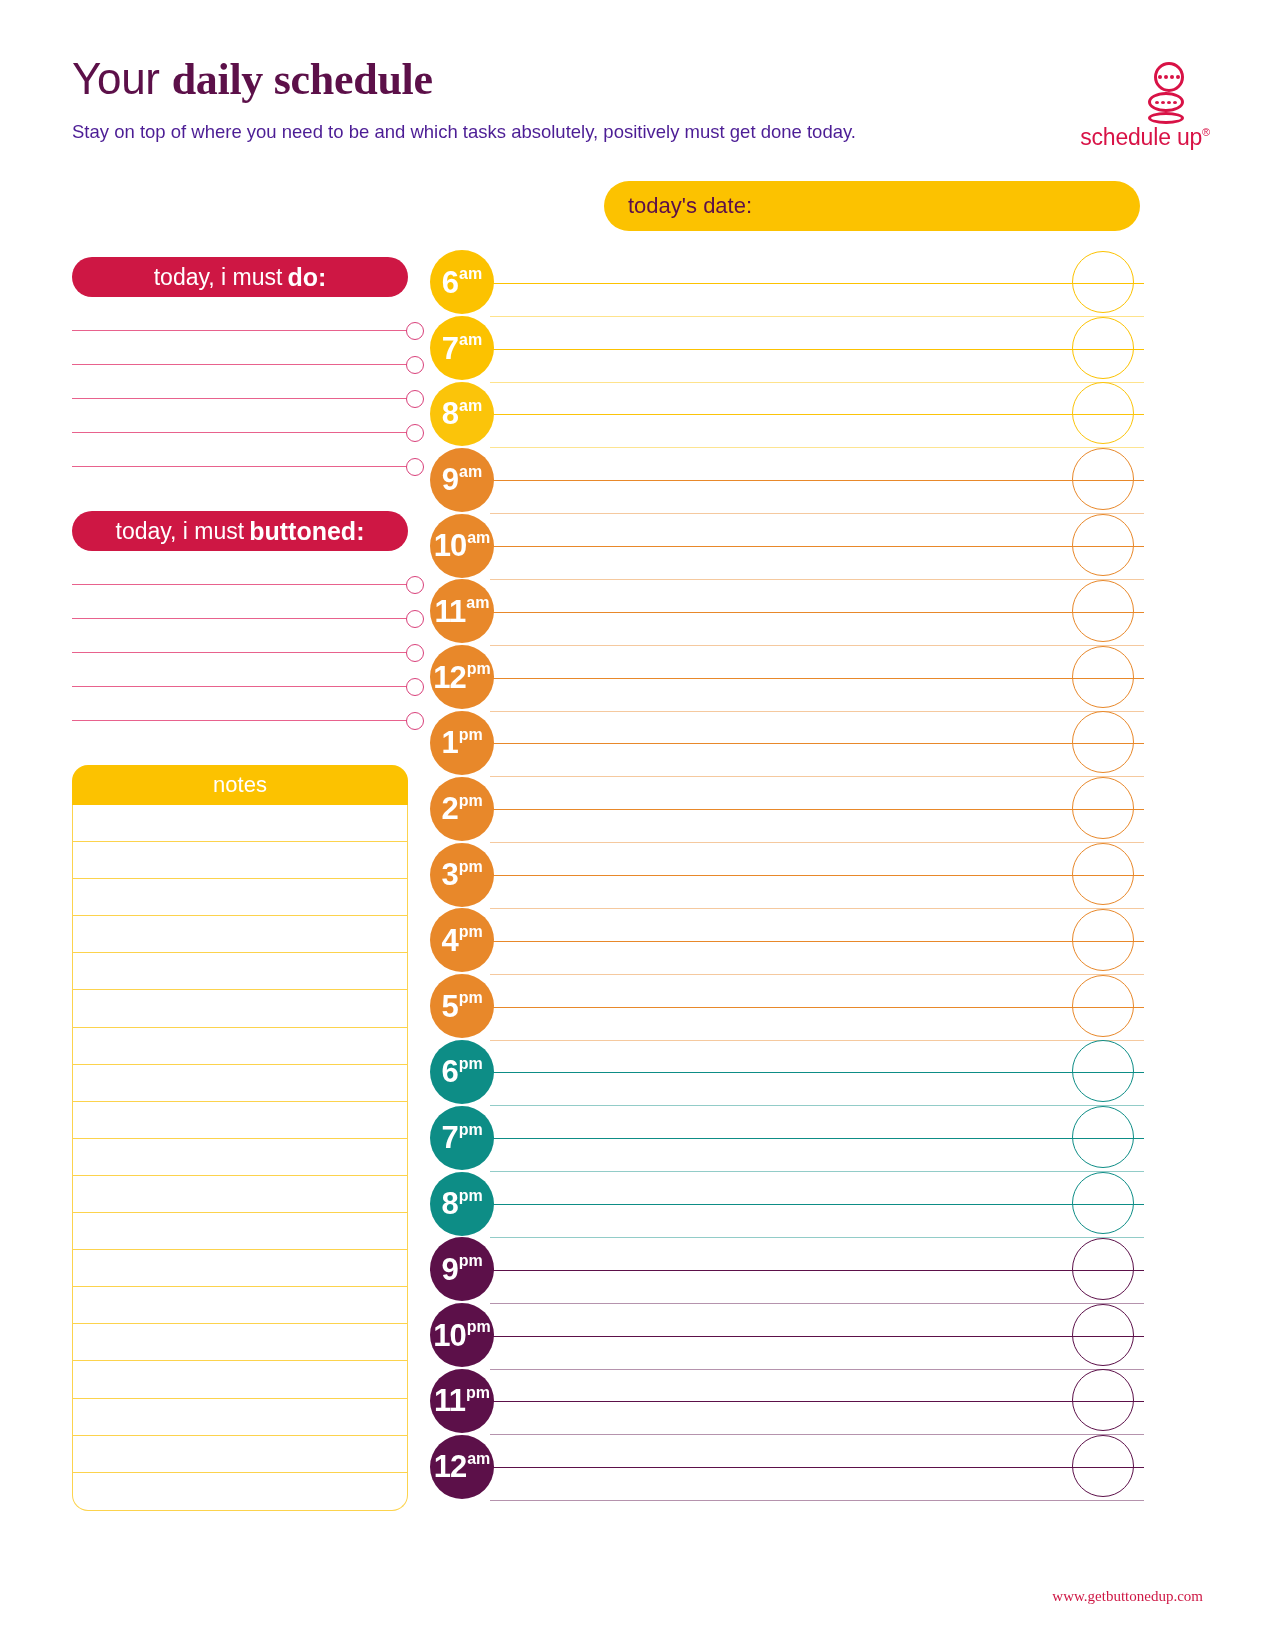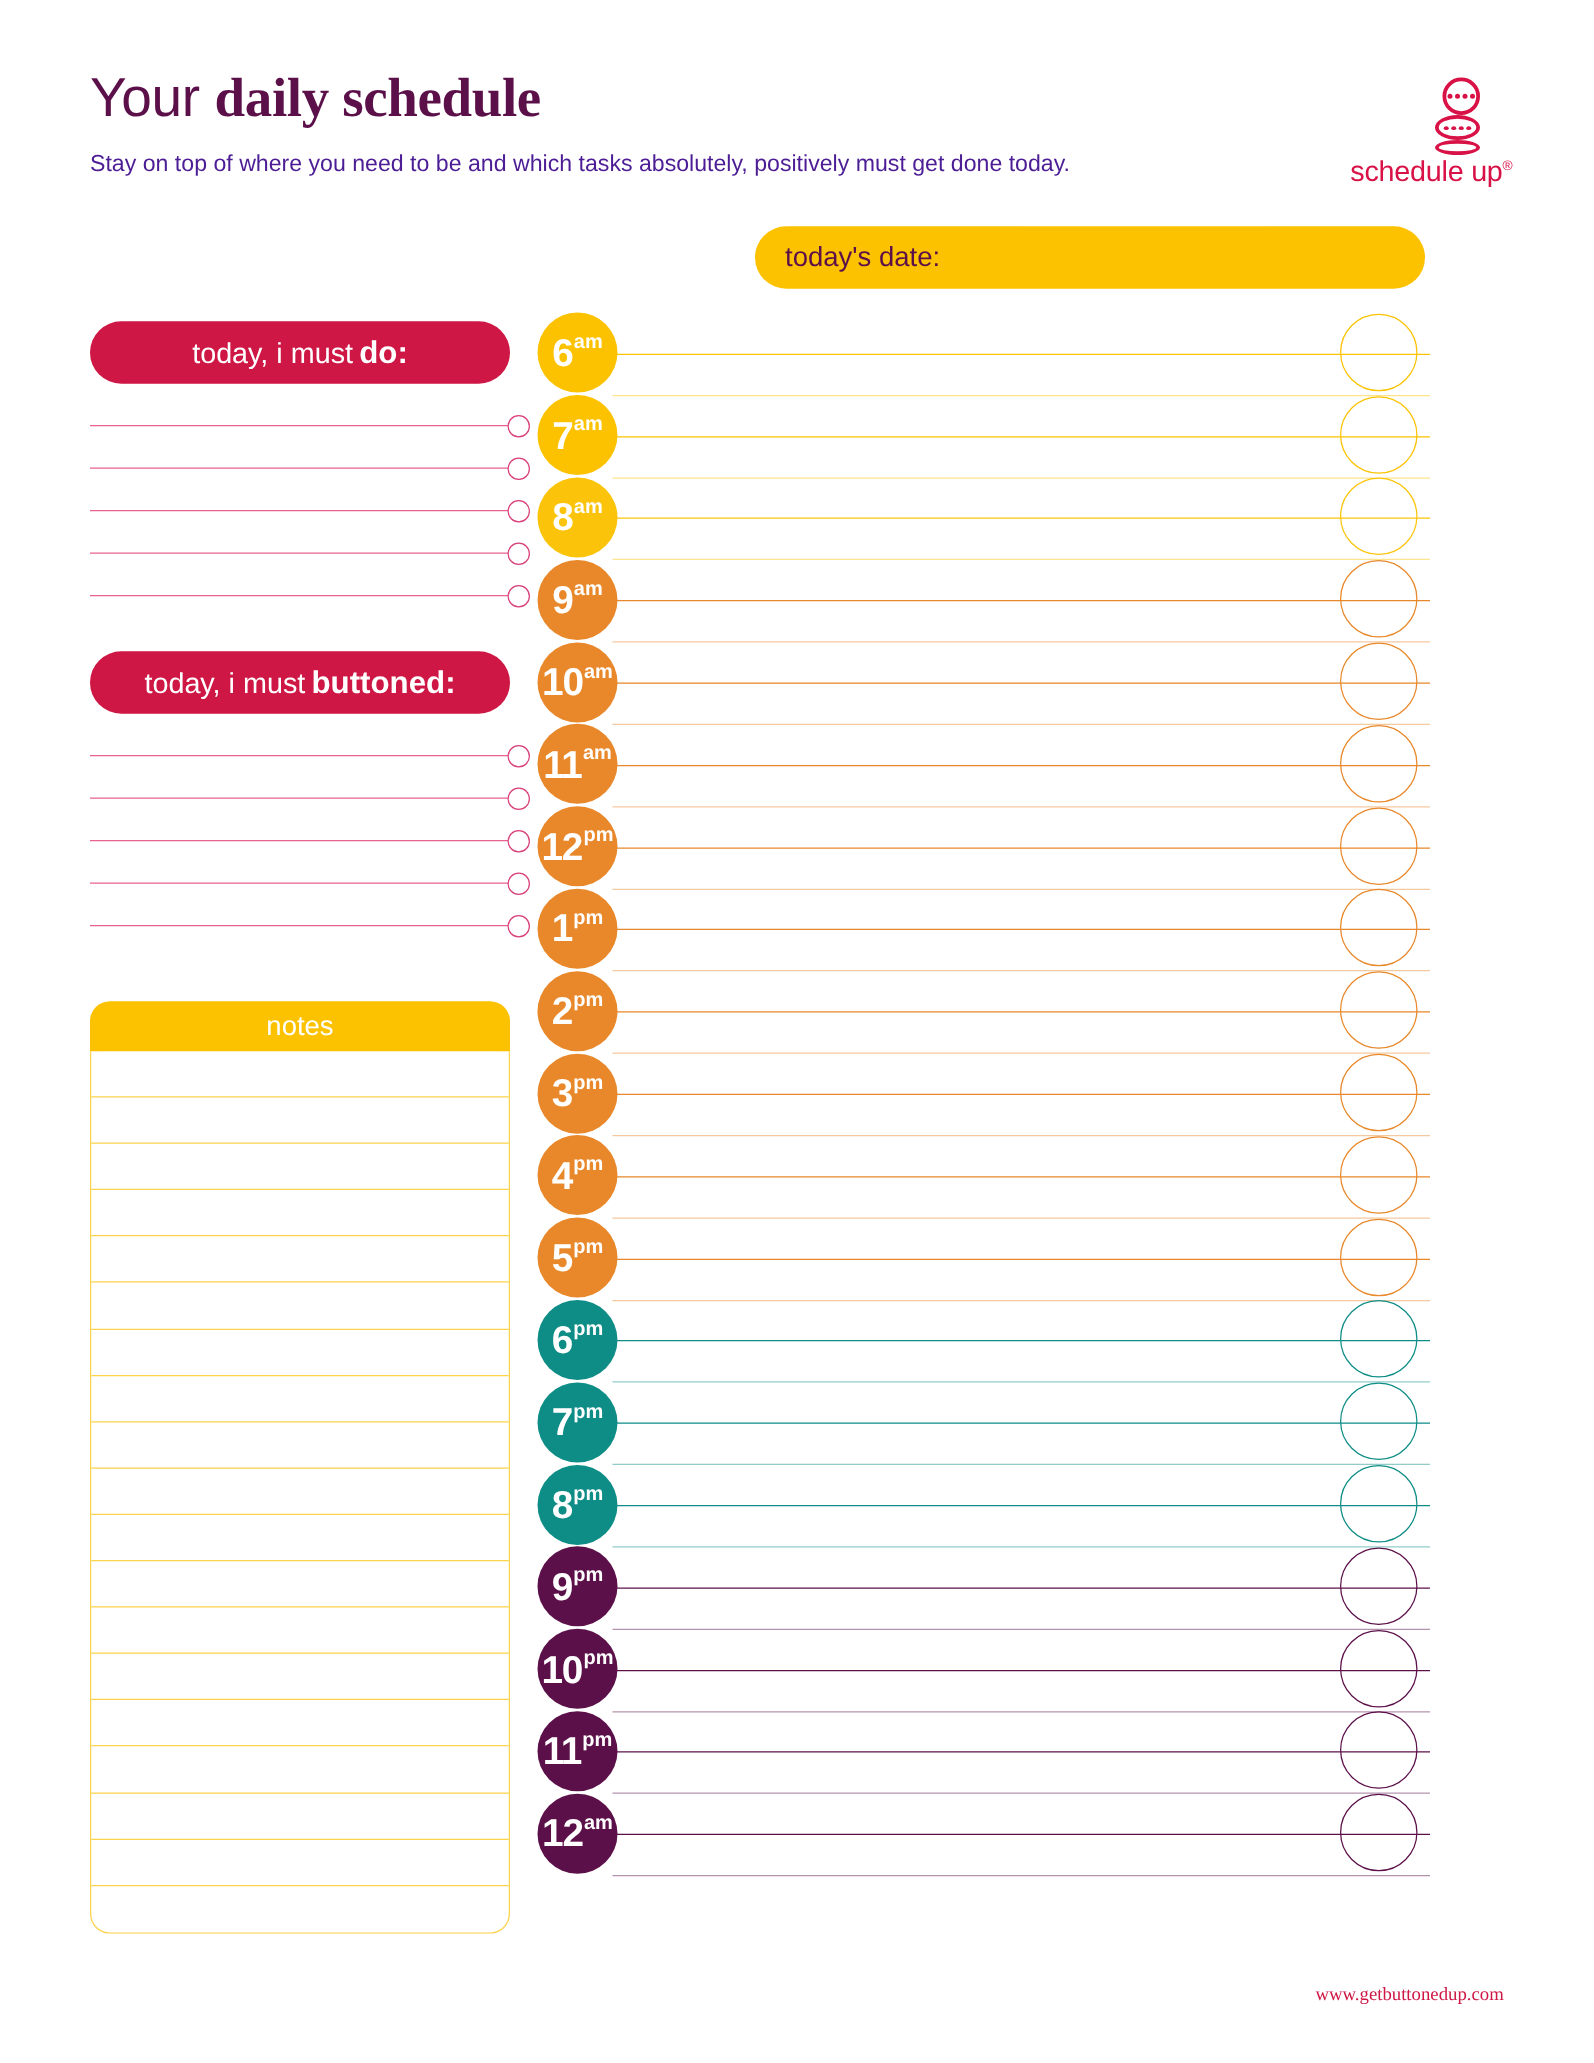--- a/index.html
+++ b/index.html
@@ -111,21 +111,21 @@
 
   
   #left-col {
     position: absolute;
     left: 72px;
     top: 257px;
     width: 336px;
   }
   .pill {
     border-radius: 26px;
-    height: 50px;
+    height: 40px;
     display: flex;
     align-items: center;
     justify-content: center;
     color: #ffffff;
     font-size: 23px;
     font-weight: 400;
     box-sizing: border-box;
   }
   .pill.crimson { background: #ce1744; }
   .pill .bold { font-weight: 700; font-size: 25px; margin-left: 5px; }
@@ -143,21 +143,21 @@
     right: -16px;
     bottom: -10px;
     width: 18px; height: 18px;
     border: 1.6px solid #d9407a;
     border-radius: 50%;
     background: #fff;
     box-sizing: border-box;
   }
 
   
-  #notes-wrap { margin-top: 60px; position: relative; }
+  #notes-wrap { margin-top: 44px; position: relative; }
   .pill.yellow {
     background: #fcc200;
     border-radius: 16px 16px 0 0;
     height: 40px;
     font-size: 22px;
   }
   #notes-box {
     border: 1.6px solid #fcd34d;
     border-top: none;
     border-radius: 0 0 16px 16px;

